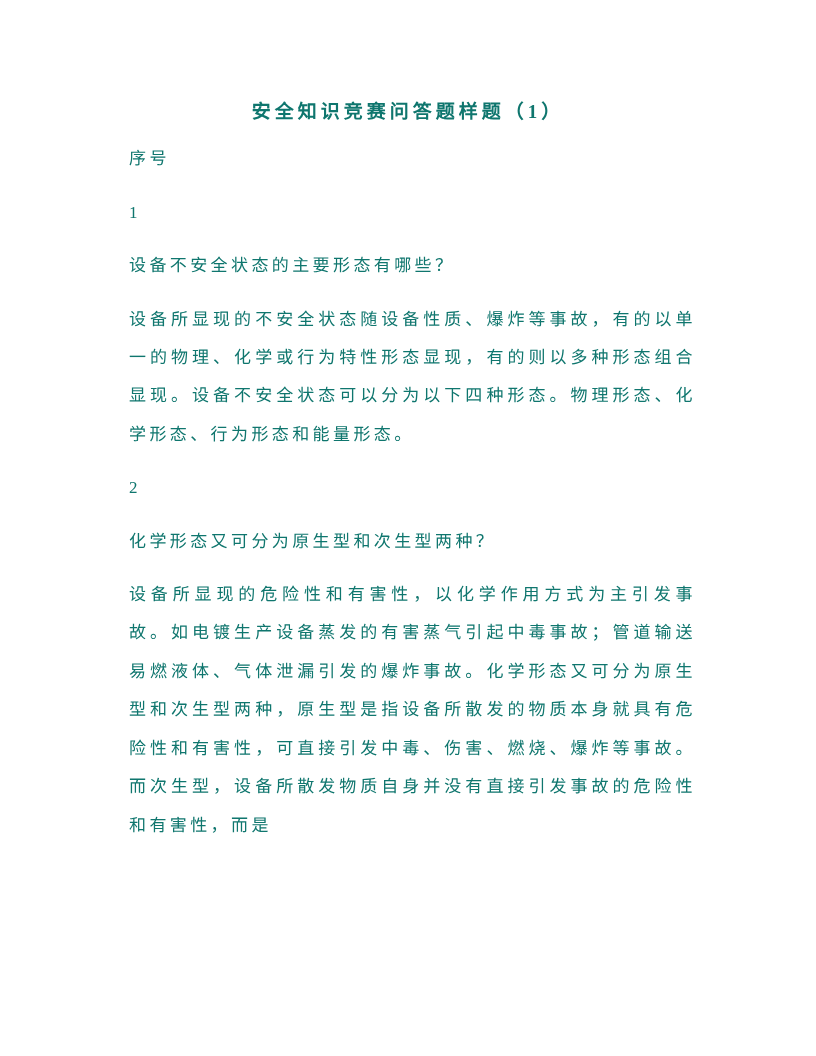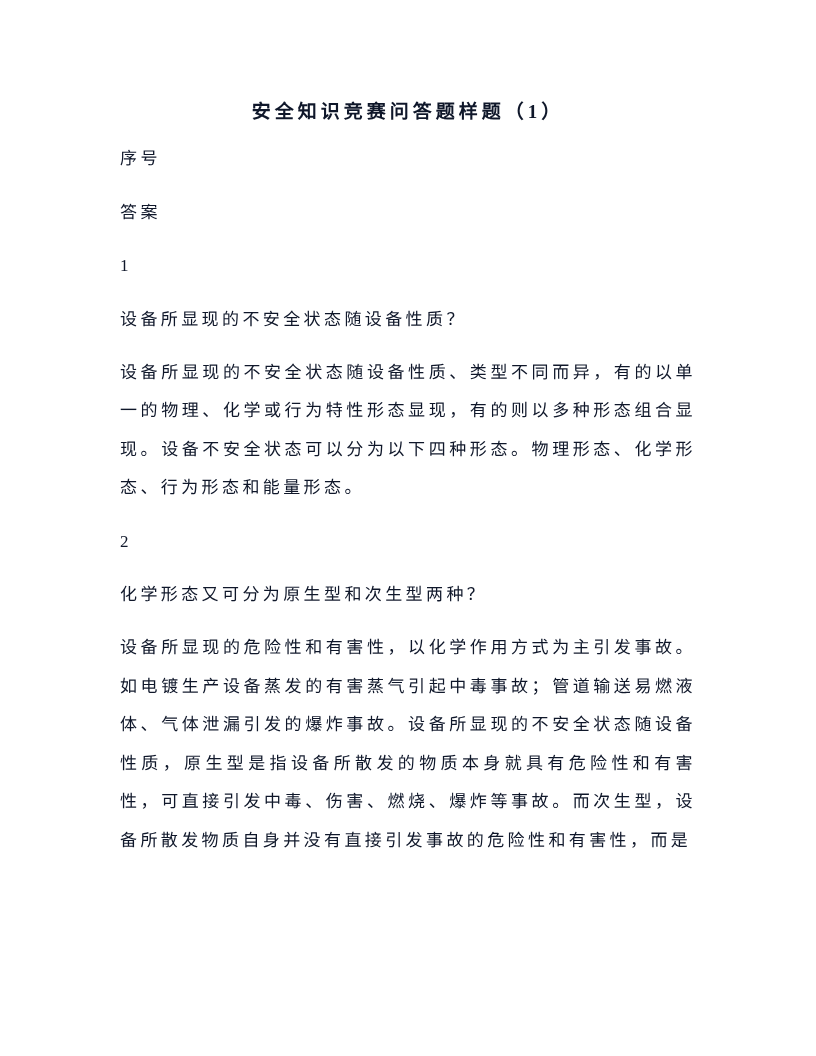--- a/index.html
+++ b/index.html
@@ -9,56 +9,55 @@
     font-family: "Liberation Serif", "DejaVu Serif", serif;
   }
   .page {
     position: relative;
     width: 816px;
     height: 1056px;
     margin: 0 auto;
     background: #ffffff;
     padding: 93px 120px 40px 120px;
     overflow: hidden;
-    color: #0f172a;
+    color: #0f766e;
   }
   .doc-title {
     font-size: 19px;
     font-weight: bold;
     text-align: center;
     line-height: 38.4px;
     letter-spacing: 4px;
     margin: 0 0 9px 0;
     white-space: nowrap;
   }
   .para {
     font-size: 17px;
     line-height: 38.4px;
     letter-spacing: 3.4px;
     text-align: justify;
     text-justify: inter-ideograph;
-    margin: 0 0 15px 0;
+    margin: 0 0 15px 9px;
     word-break: normal;
   }
 </style>
 </head>
 <body>
 
 <div class="page">
   <h1 class="doc-title">安全知识竞赛问答题样题（1）</h1>
 
   <p class="para">序号</p>
 
 
-  <p class="para">答案</p>
 
   <p class="para">1</p>
 
-  <p class="para">设备所显现的不安全状态随设备性质？</p>
+  <p class="para">设备不安全状态的主要形态有哪些？</p>
 
-  <p class="para">设备所显现的不安全状态随设备性质、类型不同而异，有的以单一的物理、化学或行为特性形态显现，有的则以多种形态组合显现。设备不安全状态可以分为以下四种形态。物理形态、化学形态、行为形态和能量形态。</p>
+  <p class="para">设备所显现的不安全状态随设备性质、爆炸等事故，有的以单一的物理、化学或行为特性形态显现，有的则以多种形态组合显现。设备不安全状态可以分为以下四种形态。物理形态、化学形态、行为形态和能量形态。</p>
 
   <p class="para">2</p>
 
   <p class="para">化学形态又可分为原生型和次生型两种？</p>
 
-  <p class="para">设备所显现的危险性和有害性，以化学作用方式为主引发事故。如电镀生产设备蒸发的有害蒸气引起中毒事故；管道输送易燃液体、气体泄漏引发的爆炸事故。设备所显现的不安全状态随设备性质，原生型是指设备所散发的物质本身就具有危险性和有害性，可直接引发中毒、伤害、燃烧、爆炸等事故。而次生型，设备所散发物质自身并没有直接引发事故的危险性和有害性，而是</p>
+  <p class="para">设备所显现的危险性和有害性，以化学作用方式为主引发事故。如电镀生产设备蒸发的有害蒸气引起中毒事故；管道输送易燃液体、气体泄漏引发的爆炸事故。化学形态又可分为原生型和次生型两种，原生型是指设备所散发的物质本身就具有危险性和有害性，可直接引发中毒、伤害、燃烧、爆炸等事故。而次生型，设备所散发物质自身并没有直接引发事故的危险性和有害性，而是</p>
 </div>
 
 </body></html>

